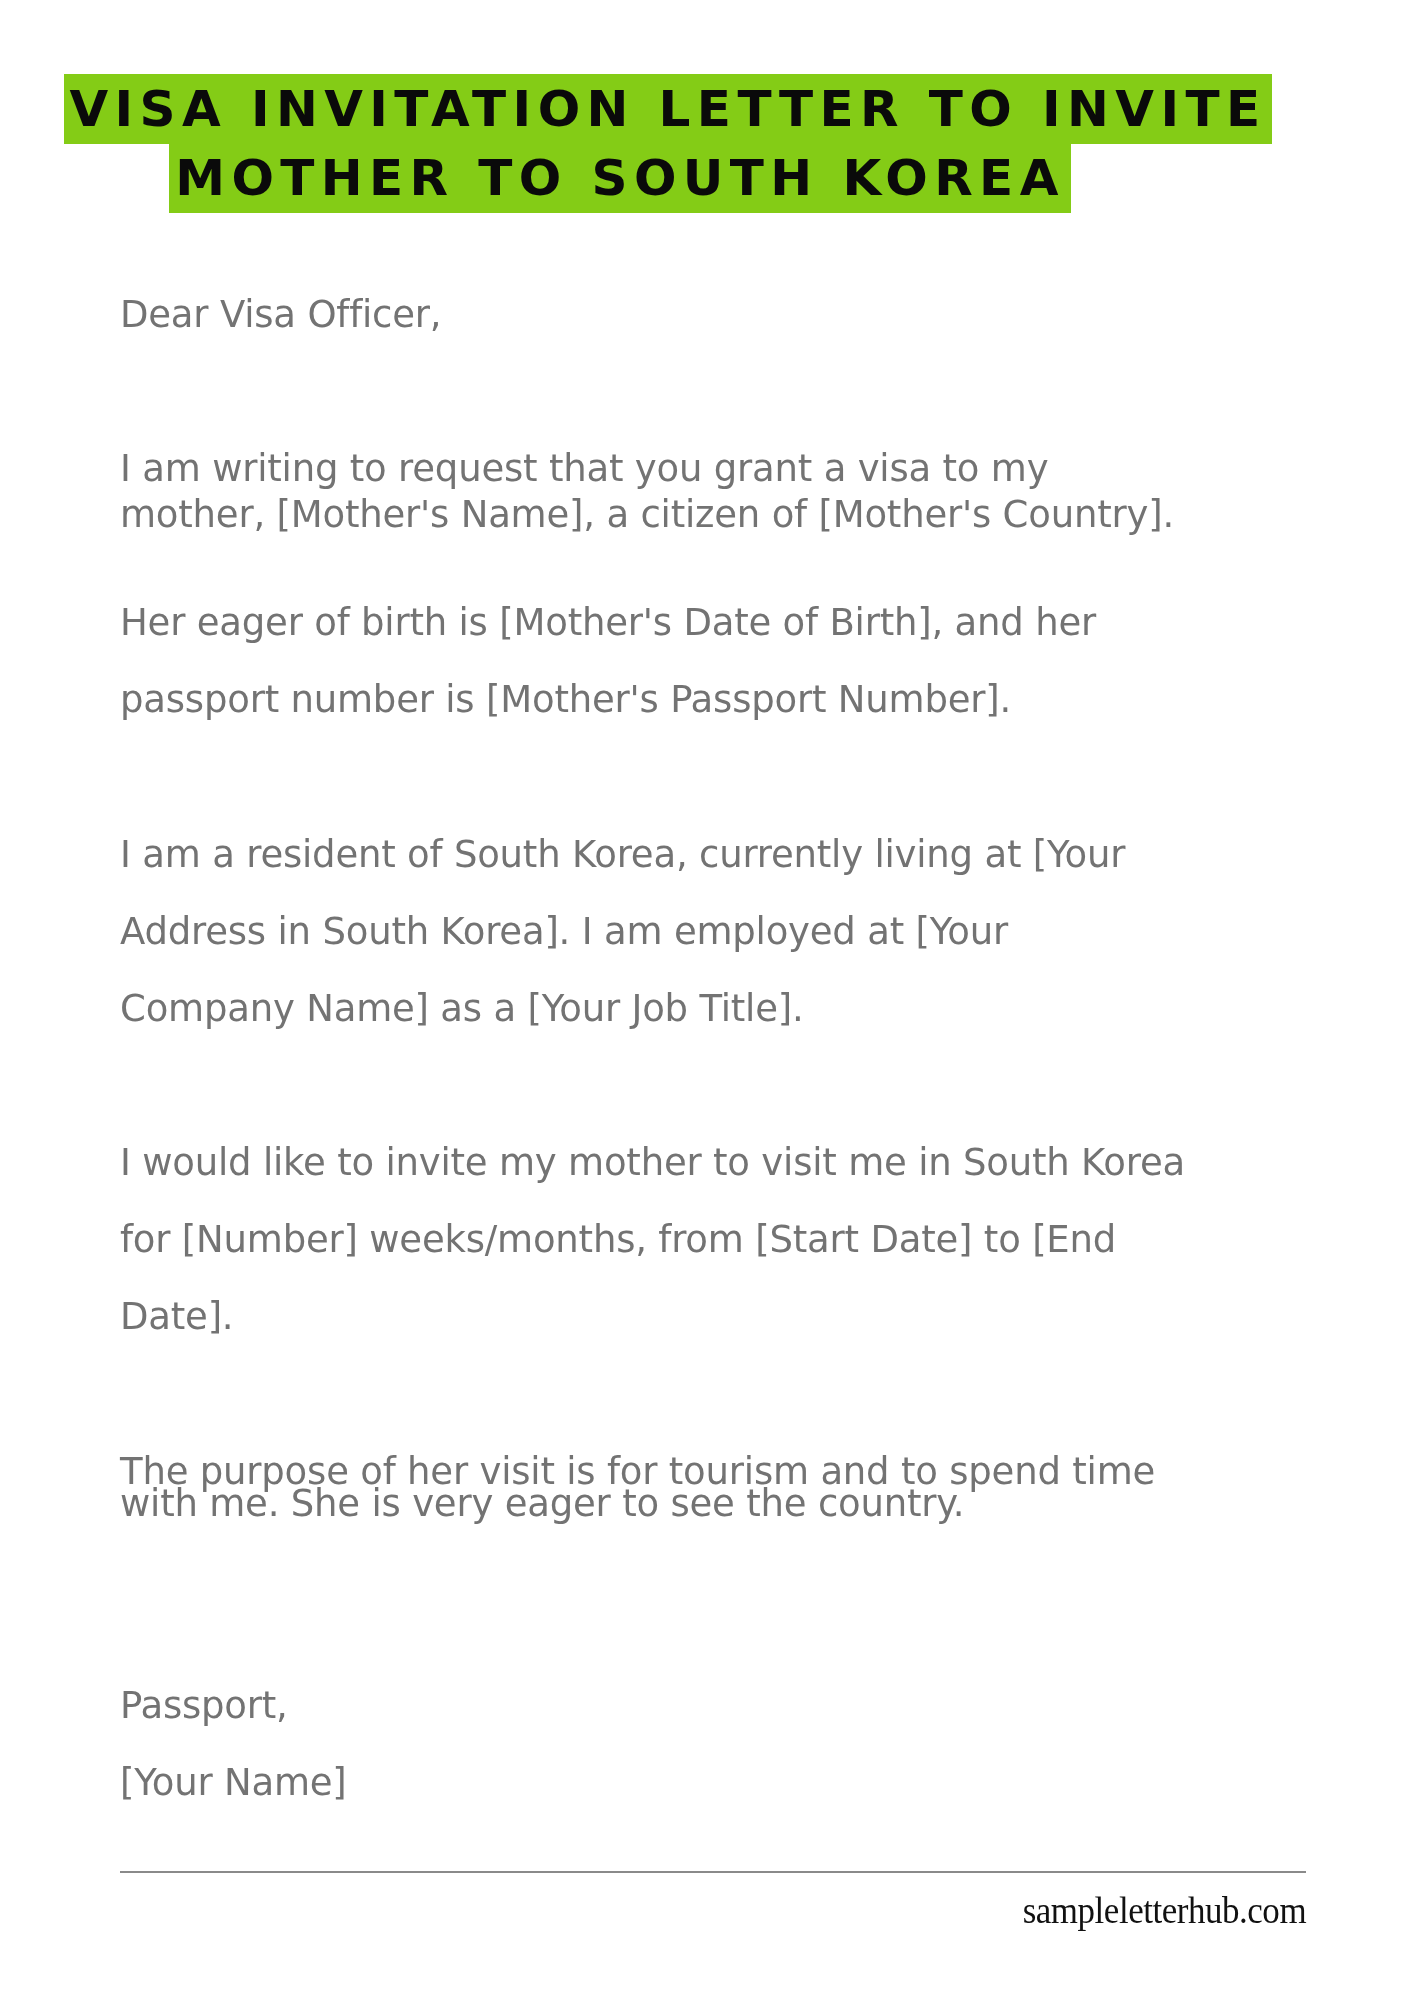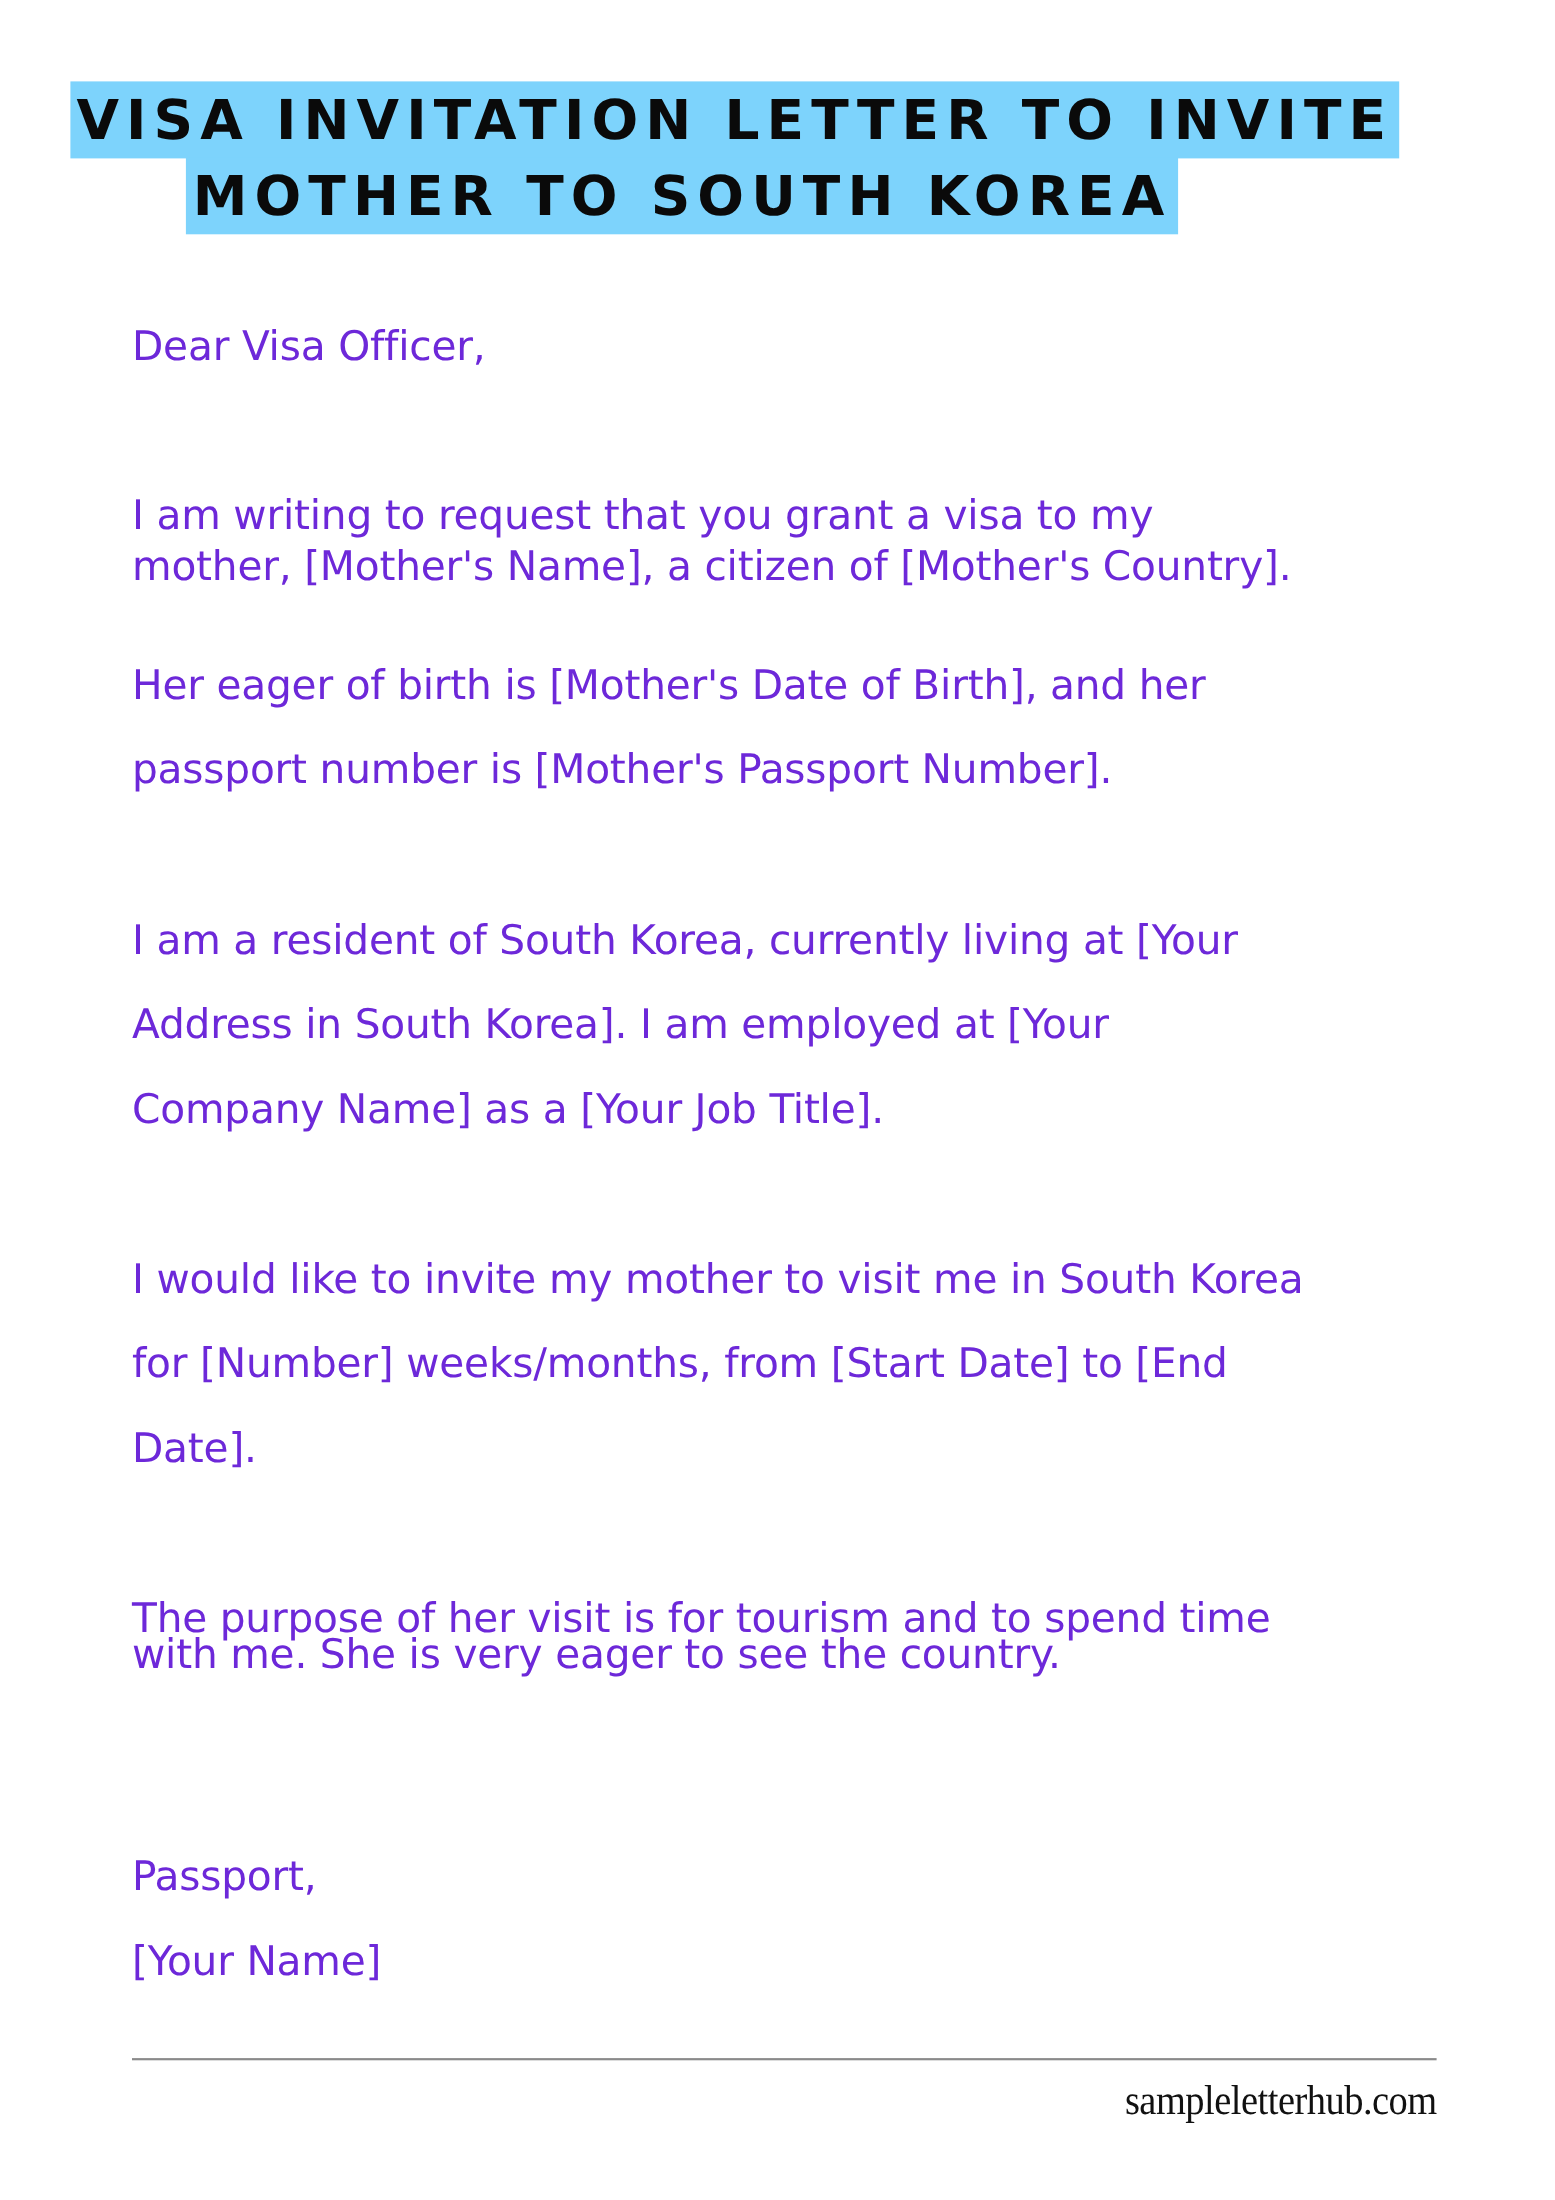--- a/index.html
+++ b/index.html
@@ -1,27 +1,27 @@
 <!DOCTYPE html>
 <html><head>
 <meta charset="utf-8">
 <style>
   html, body { margin: 0; padding: 0; background: #ffffff; }
   body { width: 1414px; height: 2000px; position: relative; overflow: hidden;
          font-family: "Liberation Sans", "DejaVu Sans", sans-serif; color: #111111; }
   .title-block { position: absolute; left: 0; top: 74px; width: 1414px; text-align: center; }
-  .title-line { display: inline-block; background: #7dd3fc; color: #0a0a0a;
+  .title-line { display: inline-block; background: #84cc16; color: #0a0a0a;
                 font-family: "DejaVu Sans", sans-serif; font-weight: bold;
                 font-size: 50px; letter-spacing: 6.4px; line-height: 70px;
                 height: 70px; padding: 0 6px; white-space: nowrap; }
   .title-row { display: block; height: 75px; }
   .title-row.r1 { margin-left: -78px; }
   .title-row.r2 { margin-left: -174px; margin-top: -6px; }
   .letter { position: absolute; left: 120px; width: 1240px;
-            font-family: "DejaVu Sans", sans-serif; font-size: 37px; color: #6d28d9;
+            font-family: "DejaVu Sans", sans-serif; font-size: 37px; color: #737373;
             letter-spacing: -0.2px; }
   .line { position: absolute; left: 0; white-space: nowrap; line-height: 44px; }
   .rule { position: absolute; left: 120px; top: 1871px; width: 1186px; height: 2px; background: #8a8a8a; }
   .footer { position: absolute; right: 108px; top: 1888px; font-family: "Liberation Serif", "DejaVu Serif", serif;
             font-size: 38px; color: #111111; letter-spacing: -0.5px; transform: scaleX(0.92); transform-origin: right center; }
 </style>
 </head>
 <body>
 
 <div class="title-block">

